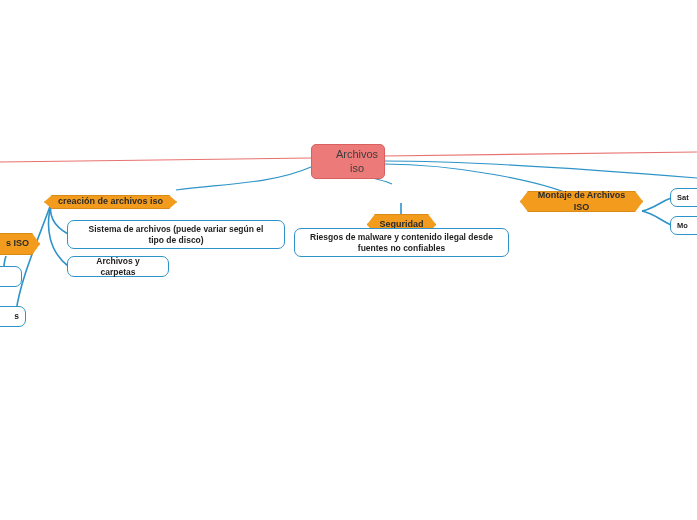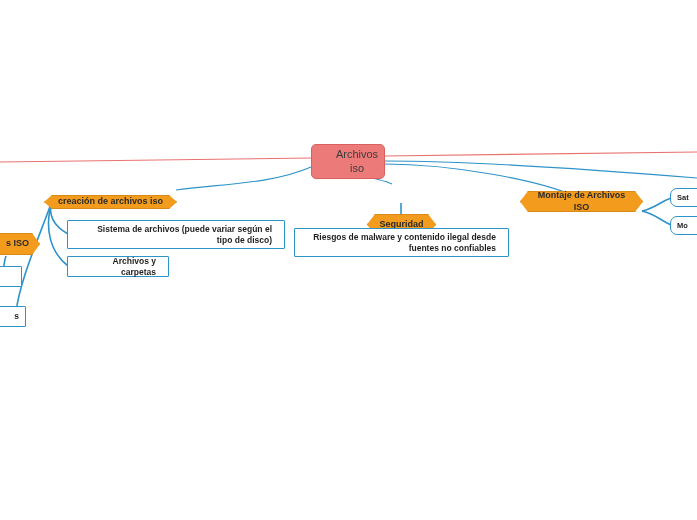--- a/index.html
+++ b/index.html
@@ -58,26 +58,26 @@
     font-size: 9px;
     font-weight: bold;
     padding: 0 12px;
     clip-path: polygon(8px 0, calc(100% - 8px) 0, 100% 50%, calc(100% - 8px) 100%, 8px 100%, 0 50%);
   }
 
   
   .node-leaf {
     background: #ffffff;
     border: 1.5px solid #2e93c9;
-    border-radius: 1px;
+    border-radius: 7px;
     color: #1f1f1f;
     font-size: 8.5px;
     font-weight: bold;
     padding: 4px 12px;
-    text-align: right;
+    text-align: center;
     justify-content: flex-start;
   }
 
   
   .node-sub {
     background: #ffffff;
     border: 1.5px solid #2e93c9;
     border-radius: 7px;
     color: #1f1f1f;
     font-size: 7.5px;

